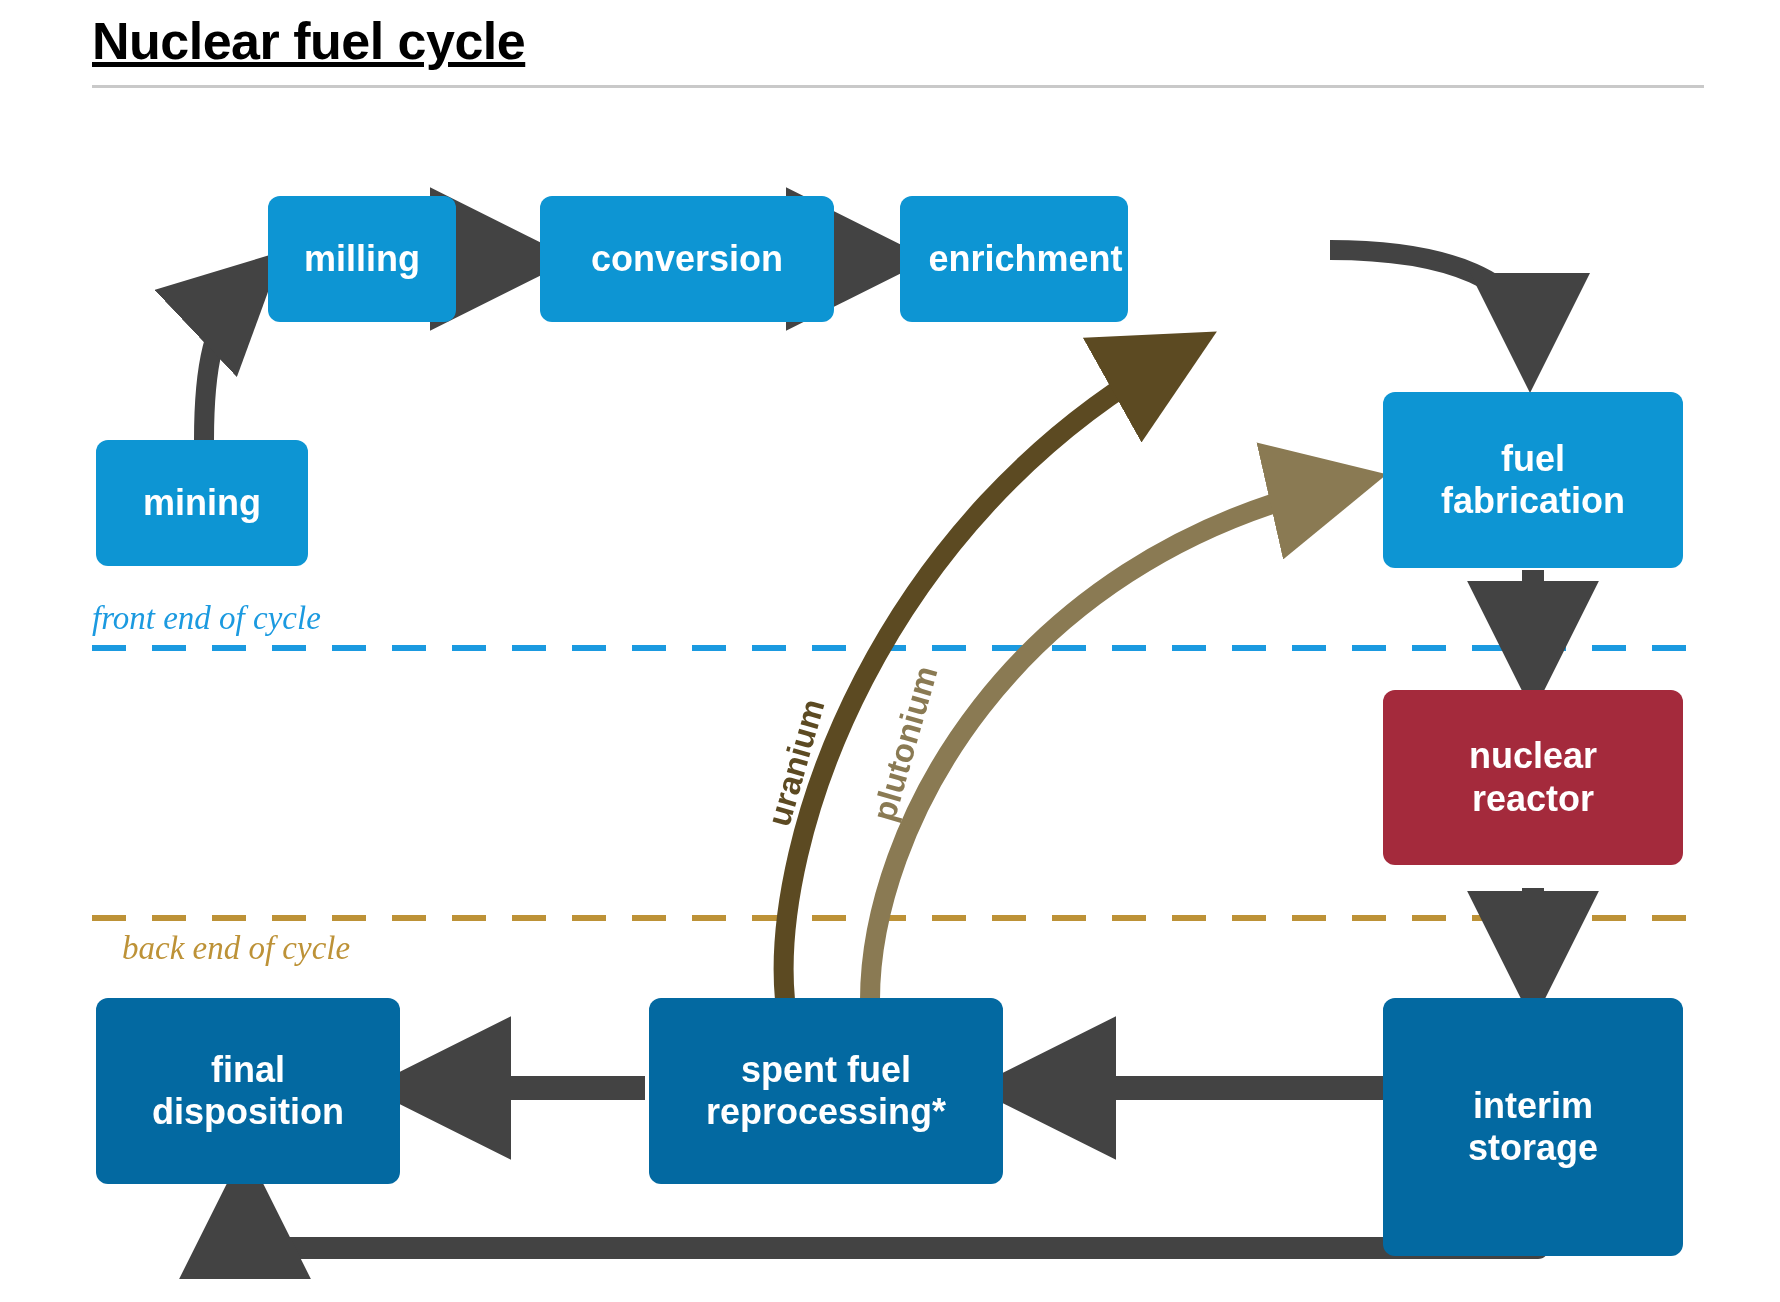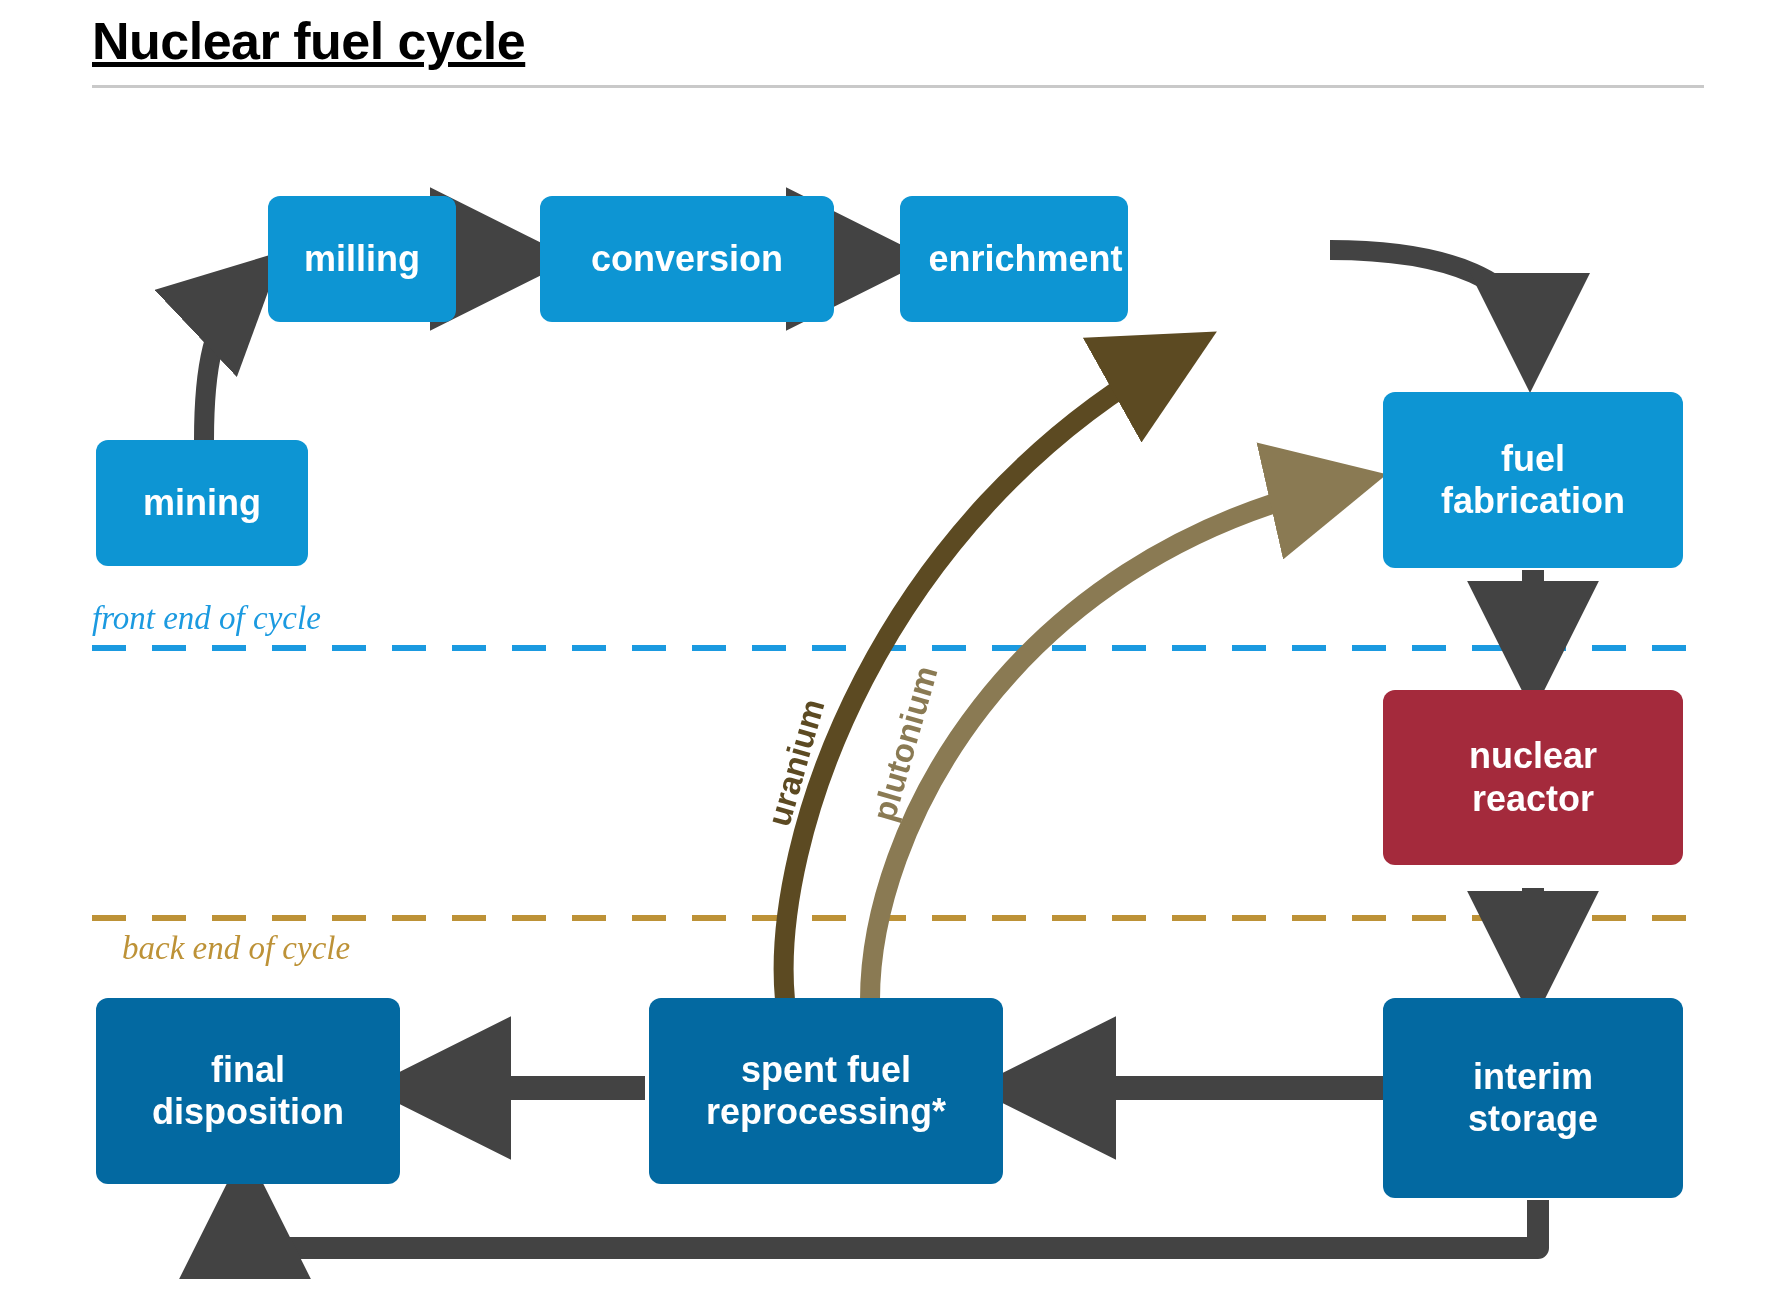--- a/index.html
+++ b/index.html
@@ -162,21 +162,21 @@
   <div class="node blue" style="left:1383px; top:392px; width:300px; height:176px; flex-direction:column;">
     <span>fuel</span>
     <span>fabrication</span>
   </div>
 
   <div class="node red" style="left:1383px; top:690px; width:300px; height:175px; flex-direction:column;">
     <span>nuclear</span>
     <span>reactor</span>
   </div>
 
-  <div class="node gold" style="left:1383px; top:998px; width:300px; height:200px; flex-direction:column;">
+  <div class="node gold" style="left:1383px; top:998px; width:300px; height:258px; flex-direction:column;">
     <span>interim</span>
     <span>storage</span>
   </div>
 
   <div class="node gold" style="left:649px; top:998px; width:354px; height:186px; flex-direction:column;padding-left:8px;">
     <span>spent fuel</span>
     <span>reprocessing*</span>
   </div>
 
   <div class="node gold" style="left:96px; top:998px; width:304px; height:186px; flex-direction:column;">

